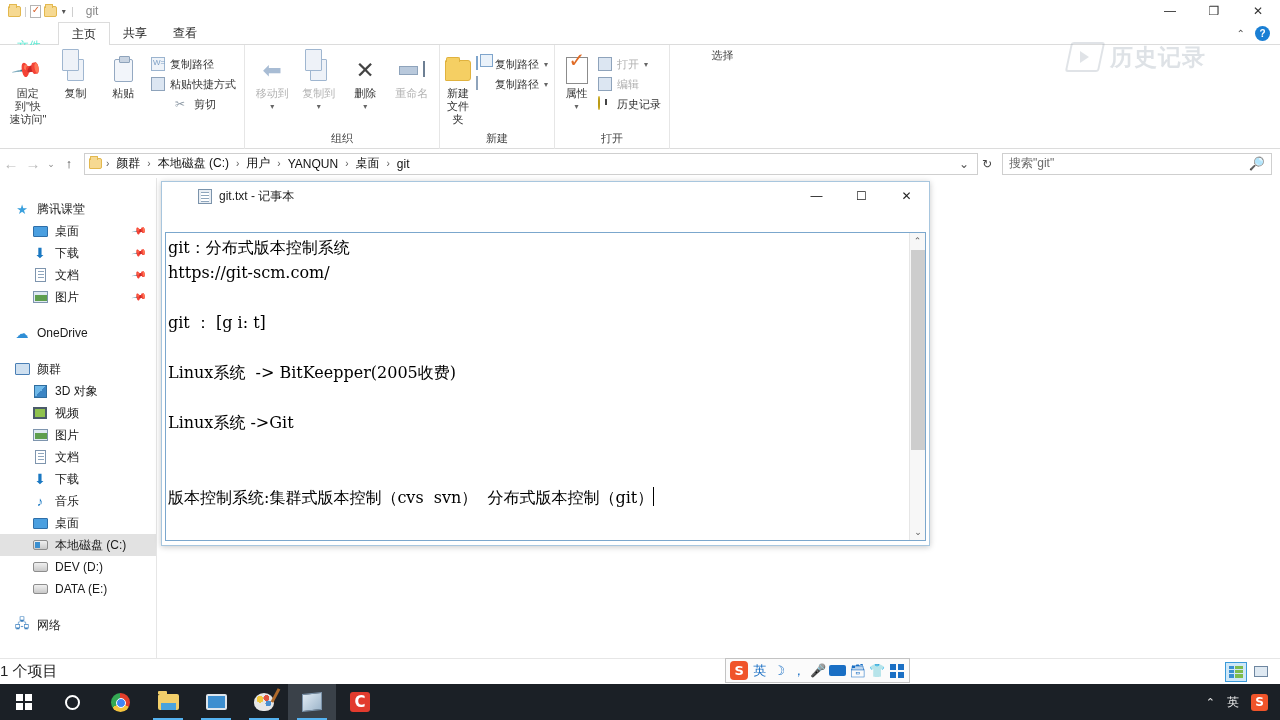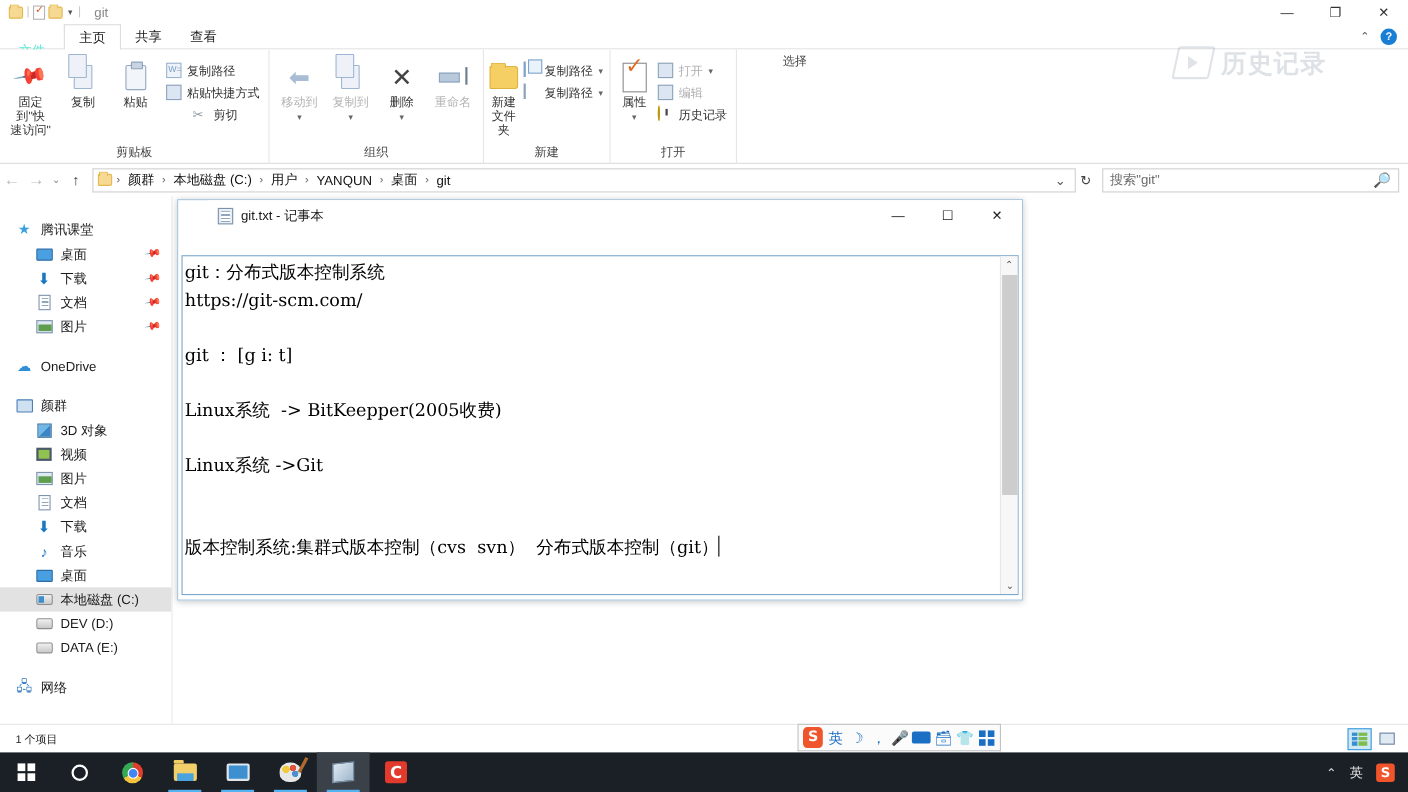--- a/index.html
+++ b/index.html
@@ -132,21 +132,21 @@
   .i-music { color:#1a78c2; font-size:13px; }
   .i-drive { width:15px;height:10px;background:linear-gradient(#f0f0f0,#c9c9c9);border:1px solid #8d8d8d;border-radius:2px;position:relative;}
   .i-drive.sys:after{content:"";position:absolute;left:1px;top:1px;width:5px;height:6px;background:#3a8fd0;}
   .i-net { color:#3a7fbf; font-size:13px; }
 
   .filepane { flex:1; background:#fff; position:relative; }
 
   
   .statusbar { position:absolute; left:0; top:658px; width:1280px; height:26px; background:#fff;
                border-top:1px solid #e6e6e6; display:flex; align-items:center; }
-  .statusbar .txt { font-size:10px; color:#222; padding-left:14px; }
+  .statusbar .txt { font-size:15px; color:#222; }
   .viewtoggles { margin-left:auto; display:flex; gap:3px; padding-right:8px; }
   .vtog { width:22px; height:20px; display:flex; align-items:center; justify-content:center; }
   .vtog.on { background:#cfe8f8; border:1px solid #3a9ad9; }
   .vt-details { width:14px;height:12px; display:grid; grid-template-columns:5px 1fr; grid-gap:1px;}
   .vt-details i { background:#3a8fd0; display:block; }
   .vt-details i:nth-child(even){ background:#7fbc4e; }
   .vt-large { width:14px;height:11px;background:#dfe9f2;border:1px solid #6e86a0;}
 
   
   #notepad { position:absolute; left:161px; top:181px; width:769px; height:365px;
@@ -301,21 +301,20 @@
           <div class="smbtn">
             <span class="mini mini-blue"></span>
             <span>粘贴快捷方式</span>
           </div>
           <div class="smbtn" style="padding-left:28px">
             <span class="mini" style="color:#8e9aa6;font-size:12px">✂</span>
             <span>剪切</span>
           </div>
         </div>
       </div>
-      <div class="glabel">剪贴板</div>
     </div>
 
     <div class="rgroup" style="width:195px">
       <div class="gitems">
         <div class="bigbtn dis">
           <span class="glyph">
               <span class="arrow-left">⬅</span>
             </span>
           <span>移动到</span>
           <span class="dd-caret">▾</span>

